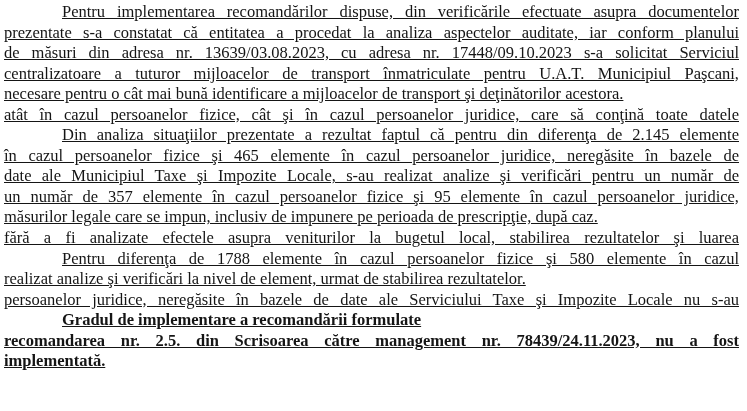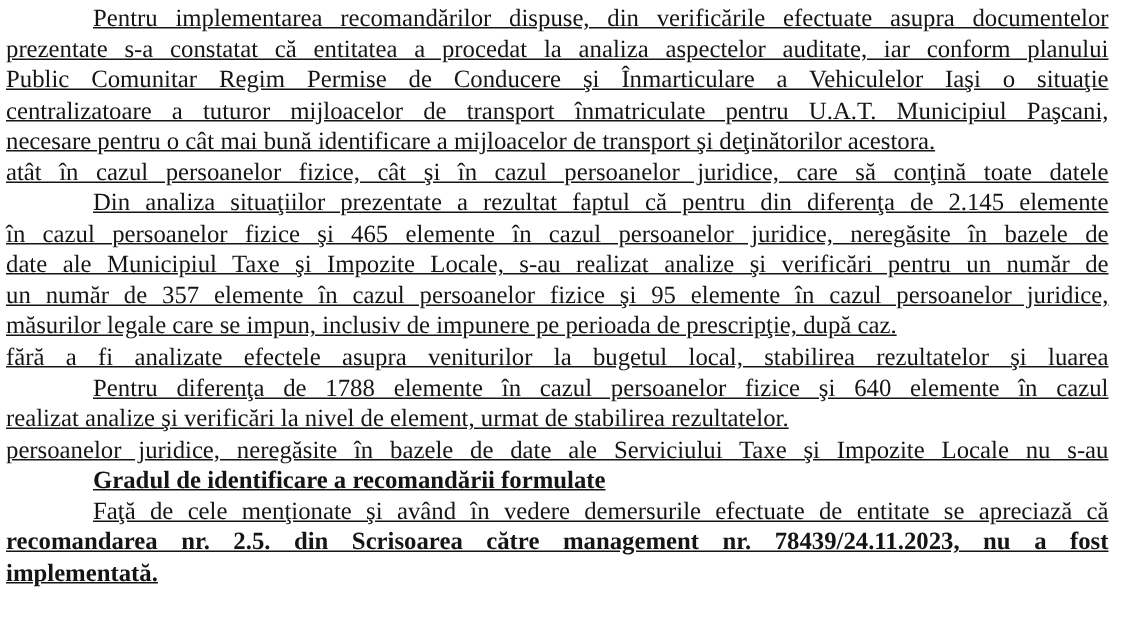--- a/index.html
+++ b/index.html
@@ -37,30 +37,29 @@
   .line.bold {
     font-weight: bold;
   }
 </style>
 </head>
 <body style="background: rgb(255, 255, 255);">
 
 <div class="page" style="color: rgb(21, 21, 21);">
     <div class="line indent jl">Pentru implementarea recomandărilor dispuse, din verificările efectuate asupra documentelor</div>
     <div class="line jl">prezentate s-a constatat că entitatea a procedat la analiza aspectelor auditate, iar conform planului</div>
-    <div class="line jl">Public Comunitar Regim Permise de Conducere şi Înmarticulare a Vehiculelor Iaşi o situaţie</div>
+    <div class="line jl">de măsuri din adresa nr. 13639/03.08.2023, cu adresa nr. 17448/09.10.2023 s-a solicitat Serviciul</div>
     <div class="line jl">centralizatoare a tuturor mijloacelor de transport înmatriculate pentru U.A.T. Municipiul Paşcani,</div>
     <div class="line">necesare pentru o cât mai bună identificare a mijloacelor de transport şi deţinătorilor acestora.</div>
     <div class="line jl">atât în cazul persoanelor fizice, cât şi în cazul persoanelor juridice, care să conţină toate datele</div>
     <div class="line indent jl">Din analiza situaţiilor prezentate a rezultat faptul că pentru din diferenţa de 2.145 elemente</div>
     <div class="line jl">în cazul persoanelor fizice şi 465 elemente în cazul persoanelor juridice, neregăsite în bazele de</div>
     <div class="line jl">date ale Municipiul Taxe şi Impozite Locale, s-au realizat analize şi verificări pentru un număr de</div>
     <div class="line jl">un număr de 357 elemente în cazul persoanelor fizice şi 95 elemente în cazul persoanelor juridice,</div>
     <div class="line">măsurilor legale care se impun, inclusiv de impunere pe perioada de prescripţie, după caz.</div>
     <div class="line jl">fără a fi analizate efectele asupra veniturilor la bugetul local, stabilirea rezultatelor şi luarea</div>
-    <div class="line indent jl">Pentru diferenţa de 1788 elemente în cazul persoanelor fizice şi 640 elemente în cazul</div>
+    <div class="line indent jl">Pentru diferenţa de 1788 elemente în cazul persoanelor fizice şi 580 elemente în cazul</div>
     <div class="line">realizat analize şi verificări la nivel de element, urmat de stabilirea rezultatelor.</div>
     <div class="line jl">persoanelor juridice, neregăsite în bazele de date ale Serviciului Taxe şi Impozite Locale nu s-au</div>
-    <div class="line bold indent">Gradul de identificare a recomandării formulate</div>
-    <div class="line indent jl">Faţă de cele menţionate şi având în vedere demersurile efectuate de entitate se apreciază că</div>
+    <div class="line bold indent">Gradul de implementare a recomandării formulate</div>
     <div class="line bold jl">recomandarea nr. 2.5. din Scrisoarea către management nr. 78439/24.11.2023, nu a fost</div>
     <div class="line bold">implementată.</div>
   </div>
 
 </body></html>

